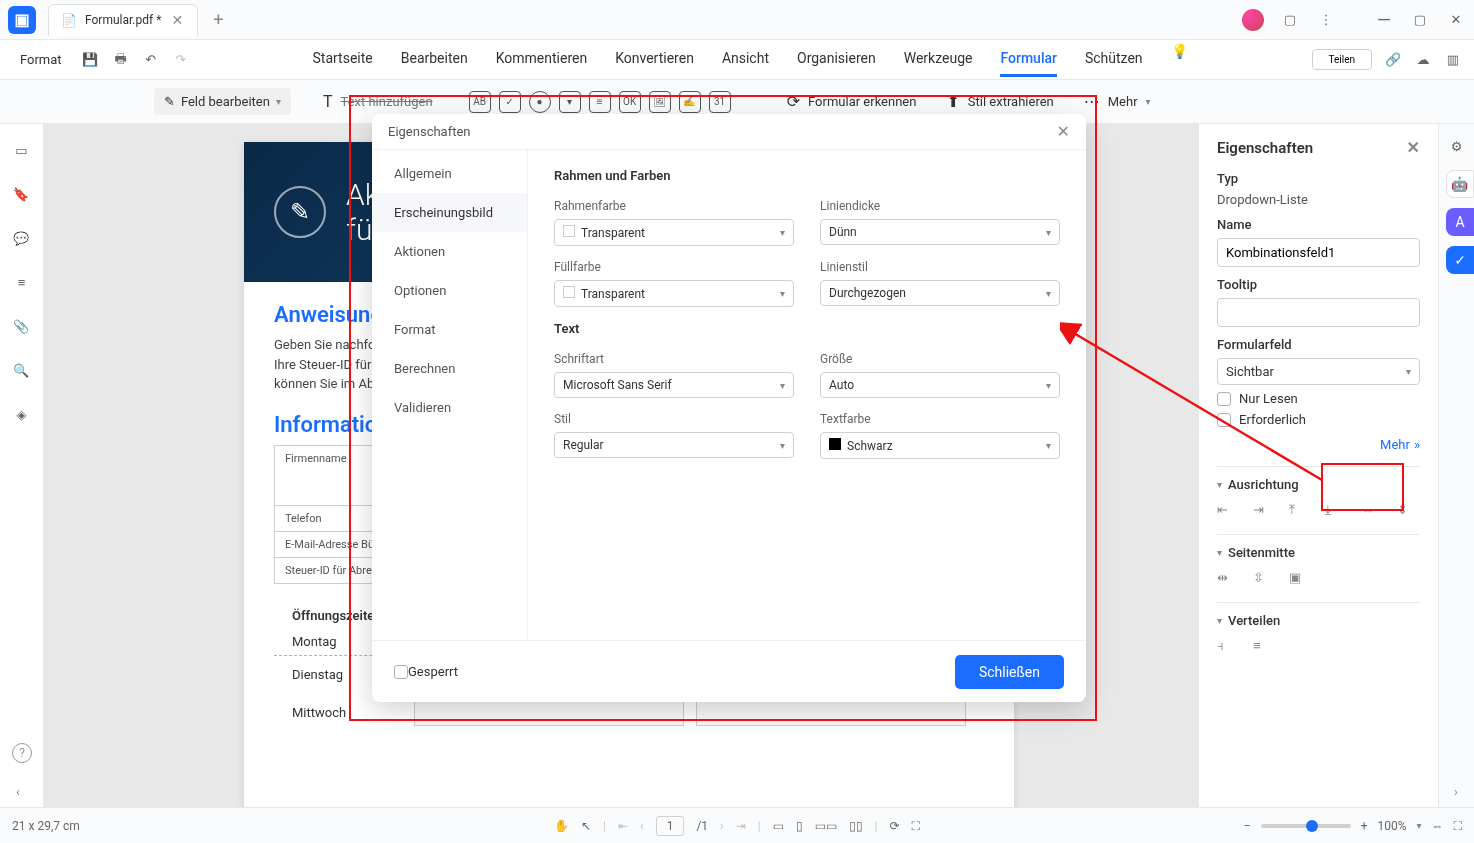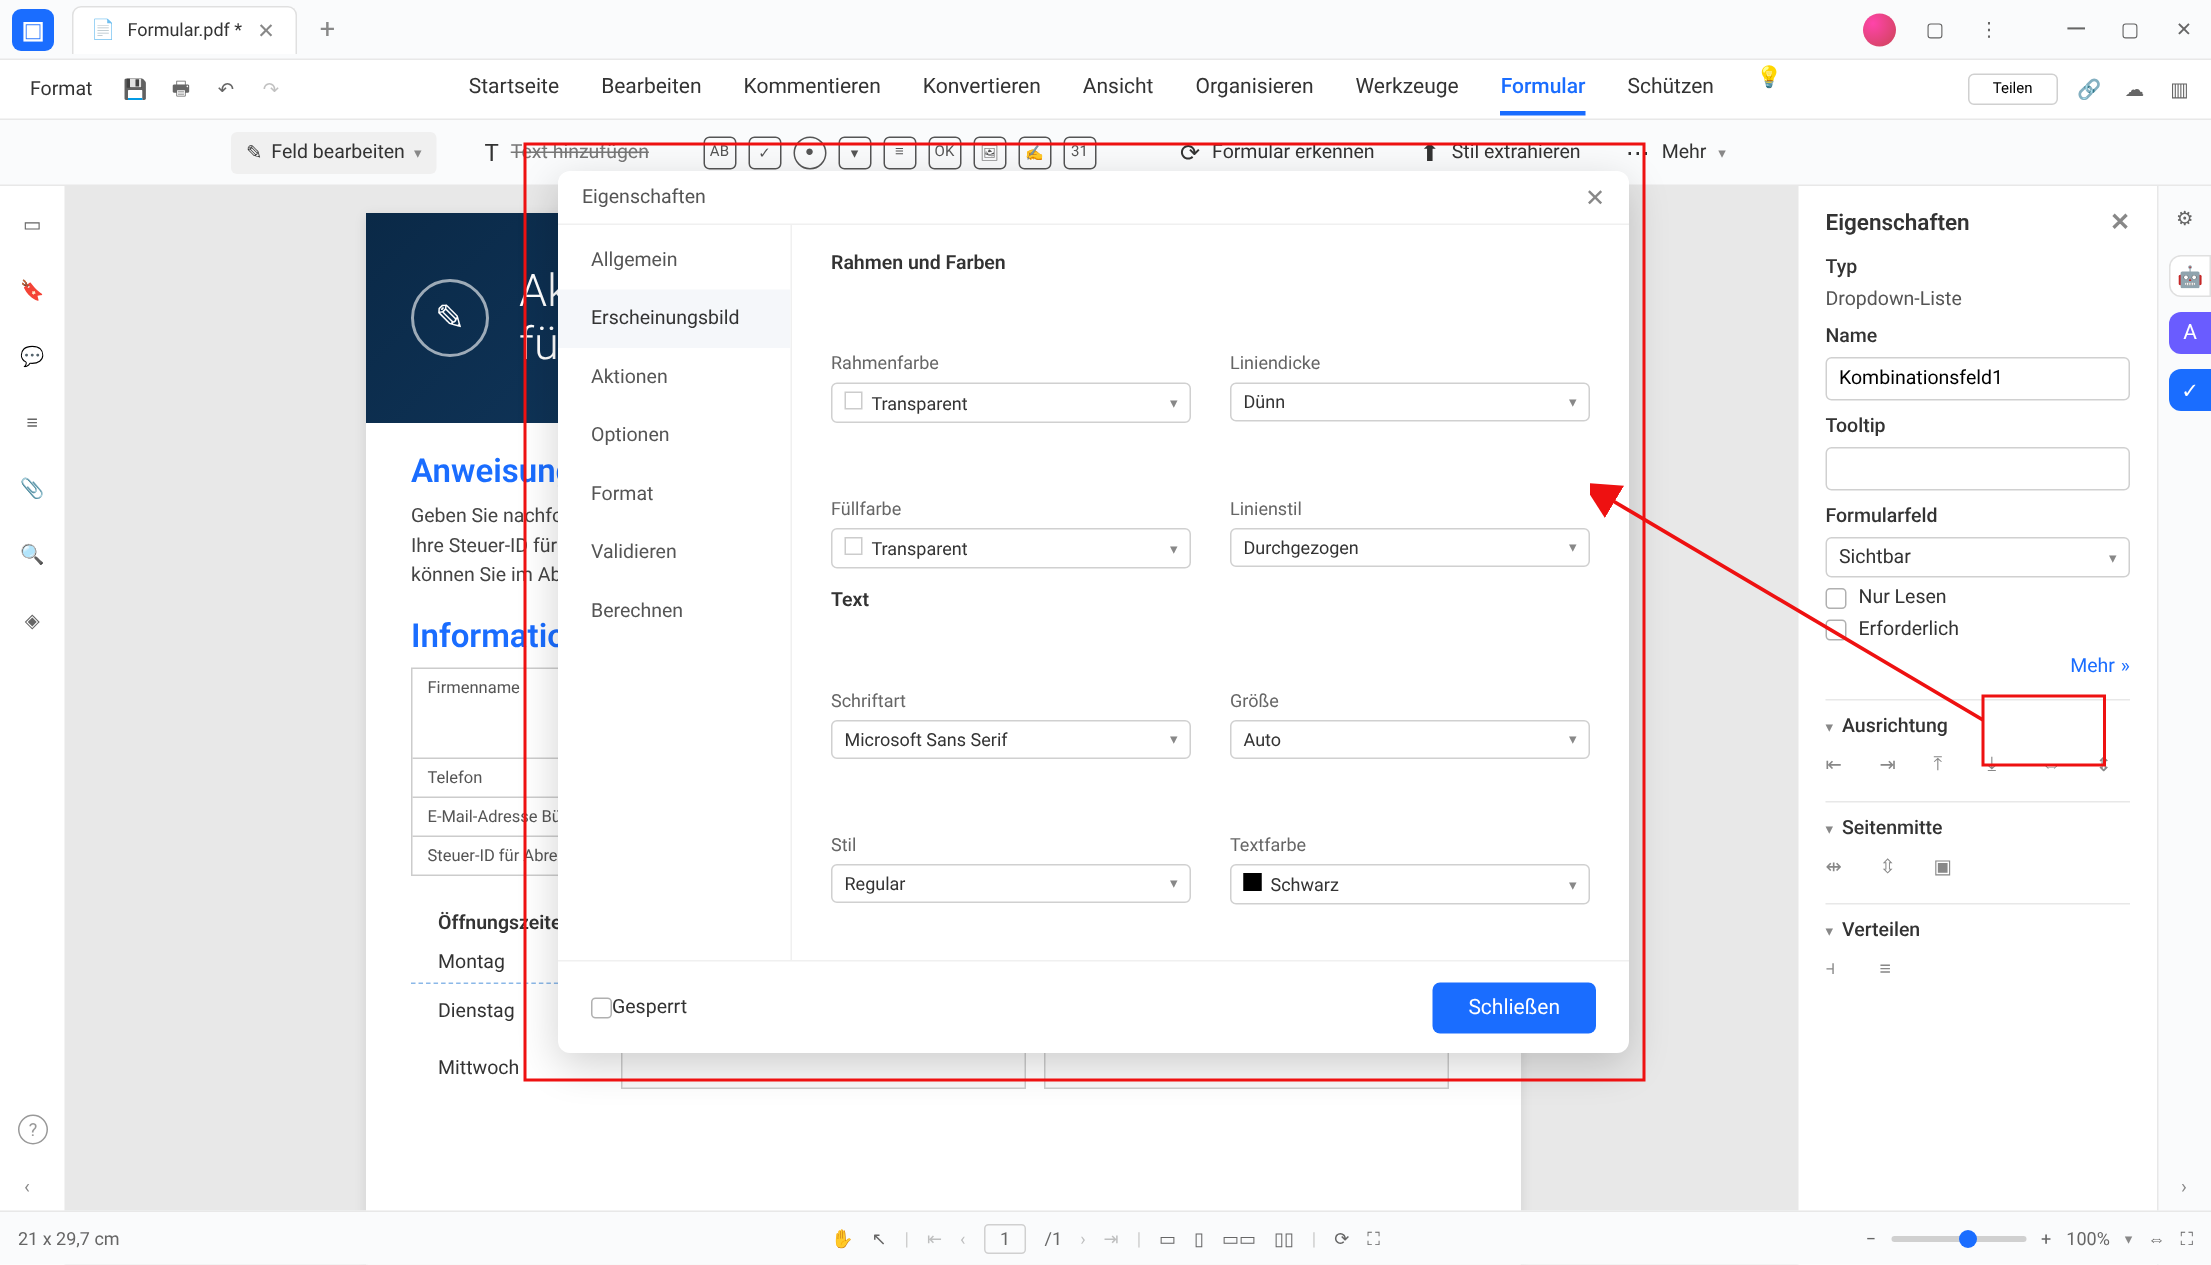--- a/index.html
+++ b/index.html
@@ -67,21 +67,21 @@
 .dialog-overlay{position:absolute;left:372px;top:114px;width:714px;height:588px;background:#fff;border-radius:8px;box-shadow:0 8px 28px rgba(0,0,0,.18);display:flex;flex-direction:column;}
 .dlg-header{height:36px;display:flex;align-items:center;justify-content:space-between;padding:0 16px;font-size:13px;color:#555;border-bottom:1px solid #f0f0f0;}
 .dlg-close{font-size:16px;color:#888;}
 .dlg-body{flex:1;display:flex;}
 .dlg-sidebar{width:156px;border-right:1px solid #f0f0f0;padding-top:4px;}
 .dlg-sb-item{padding:12px 22px;font-size:13px;color:#555;cursor:pointer;}
 .dlg-sb-item.active{background:#f5f7fa;color:#333;}
 .dlg-main{flex:1;padding:18px 26px;}
 .dlg-h3{font-size:13px;font-weight:600;color:#333;margin-bottom:16px;}
 .dlg-row{display:flex;gap:26px;margin-bottom:14px;}
-.dlg-col{flex:1;margin-top:36px;}
+.dlg-col{flex:1;}
 .dlg-label{font-size:12px;color:#666;margin-bottom:6px;}
 .dlg-select{width:100%;border:1px solid #d0d0d0;border-radius:4px;padding:5px 8px;font-size:12px;background:#fff;display:flex;align-items:center;justify-content:space-between;}
 .swatch{width:12px;height:12px;border:1px solid #ccc;margin-right:6px;display:inline-block;}
 .swatch.black{background:#000;border-color:#000;}
 .dlg-footer{height:62px;border-top:1px solid #f0f0f0;display:flex;align-items:center;justify-content:space-between;padding:0 22px;}
 .dlg-lock{display:flex;align-items:center;gap:0;font-size:13px;}
 .dlg-close-btn{background:#1a6dff;color:#fff;border:none;border-radius:5px;padding:9px 24px;font-size:14px;}
 .statusbar{position:absolute;bottom:0;left:0;right:0;height:36px;background:#fafbfc;border-top:1px solid #e8e8e8;display:flex;align-items:center;padding:0 12px;font-size:12px;color:#666;}
 .status-center{position:absolute;left:50%;transform:translateX(-50%);display:flex;align-items:center;gap:12px;}
 .page-num-box{border:1px solid #d0d0d0;border-radius:3px;padding:2px 10px;}
@@ -318,22 +318,22 @@
     <span>Eigenschaften</span>
     <span class="dlg-close">✕</span>
   </div>
   <div class="dlg-body">
     <div class="dlg-sidebar">
       <div class="dlg-sb-item">Allgemein</div>
       <div class="dlg-sb-item active">Erscheinungsbild</div>
       <div class="dlg-sb-item">Aktionen</div>
       <div class="dlg-sb-item">Optionen</div>
       <div class="dlg-sb-item">Format</div>
+      <div class="dlg-sb-item">Berechnen</div>
       <div class="dlg-sb-item">Validieren</div>
-      <div class="dlg-sb-item">Berechnen</div>
     </div>
     <div class="dlg-main">
       <div class="dlg-h3">Rahmen und Farben</div>
       <div class="dlg-row">
         <div class="dlg-col">
           <div class="dlg-label">Rahmenfarbe</div>
           <div class="dlg-select">
               <span><span class="swatch"></span><span>Transparent</span></span>
               <span class="chev">▾</span>
             </div>

